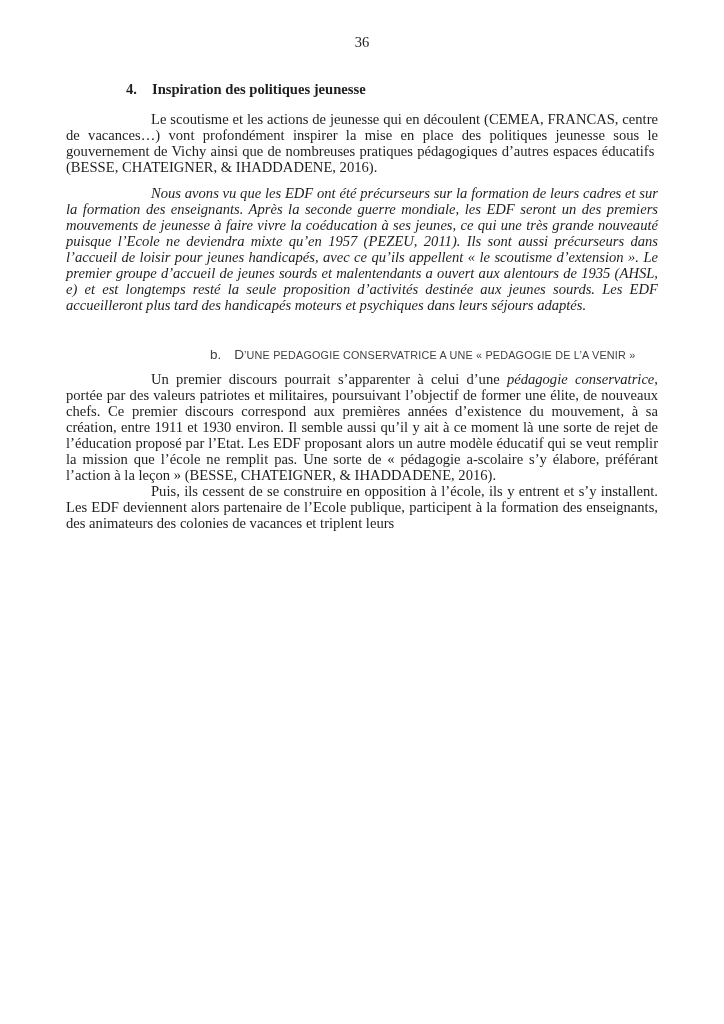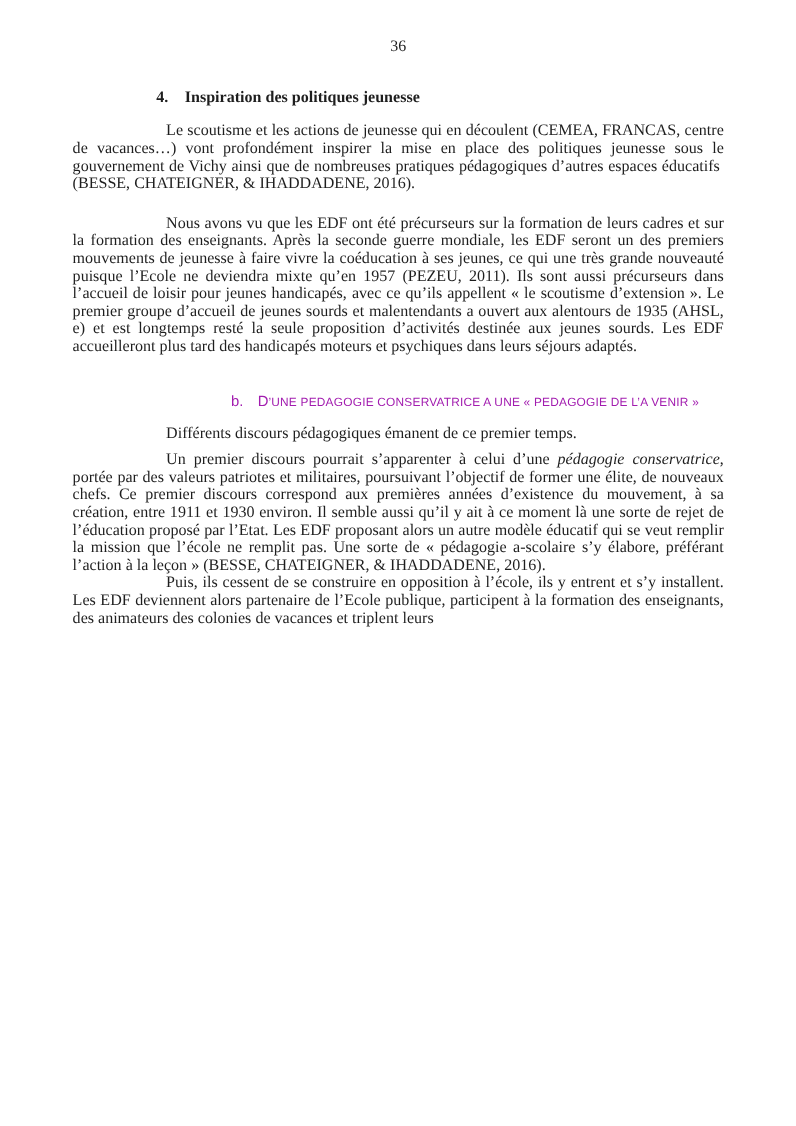--- a/index.html
+++ b/index.html
@@ -21,37 +21,37 @@
   .page-number {
     text-align: center;
     font-size: 14.5px;
     line-height: 17px;
     margin: 0 0 0 0;
   }
   .num-heading {
     font-weight: bold;
     font-size: 14.6px;
     line-height: 16px;
-    margin-left: 76px;
+    margin-left: 60px;
   }
   .num-heading .h-label { margin-left: 15px; }
   .body-para {
     font-size: 14.6px;
     line-height: 16px;
     text-align: justify;
     text-indent: 85px;
     margin: 0;
   }
   .heading-4 { margin-top: 30px; }
   .para-1 { margin-top: 14px; }
   .heading-5 { margin-top: 26px; }
-  .para-2 { margin-top: 20px; }
+  .para-2 { margin-top: 10px; font-style: italic; }
   .heading-b {
     font-family: "Liberation Sans", "DejaVu Sans", sans-serif;
-    color: #a21caf;
+    color: #404040;
     font-size: 13.5px;
     line-height: 16px;
     margin: 34px 0 0 144px;
     white-space: nowrap;
   }
   .heading-b .sub-num { margin-right: 13px; }
   .heading-b .sub-caps { font-size: 10.8px; letter-spacing: 0.2px; }
   .para-intro { margin-top: 12px; }
   .para-3 { margin-top: 8px; }
   .para-4 { }
@@ -70,19 +70,18 @@
 
   <p class="body-para para-1"><span>Le scoutisme et les actions de jeunesse qui en découlent (CEMEA, FRANCAS, centre de vacances…) vont profondément inspirer la mise en place des politiques jeunesse sous le gouvernement de Vichy ainsi que de nombreuses pratiques pédagogiques d’autres espaces éducatifs&nbsp; (BESSE, CHATEIGNER, &amp; IHADDADENE, 2016).</span></p>
 
 
   <p class="body-para para-2"><span>Nous avons vu que les EDF ont été précurseurs sur la formation de leurs cadres et sur la formation des enseignants. Après la seconde guerre mondiale, les EDF seront un des premiers mouvements de jeunesse à faire vivre la coéducation à ses jeunes, ce qui une très grande nouveauté puisque l’Ecole ne deviendra mixte qu’en 1957 (PEZEU, 2011). Ils sont aussi précurseurs dans l’accueil de loisir pour jeunes handicapés, avec ce qu’ils appellent « le scoutisme d’extension ». Le premier groupe d’accueil de jeunes sourds et malentendants a ouvert aux alentours de 1935 (AHSL, e) et est longtemps resté la seule proposition d’activités destinée aux jeunes sourds. Les EDF accueilleront plus tard des handicapés moteurs et psychiques dans leurs séjours adaptés.</span></p>
 
   <div class="heading-b">
     <span class="sub-num">b.</span><span class="sub-initial">D</span><span class="sub-caps">’UNE PEDAGOGIE CONSERVATRICE A UNE « PEDAGOGIE DE L’A VENIR »</span>
   </div>
 
-  <p class="body-para para-intro"><span>Différents discours pédagogiques émanent de ce premier temps.</span></p>
 
   <p class="body-para para-3"><span>Un premier discours pourrait s’apparenter à celui d’une </span><span class="it">pédagogie conservatrice</span><span>, portée par des valeurs patriotes et militaires, poursuivant l’objectif de former une élite, de nouveaux chefs. Ce premier discours correspond aux premières années d’existence du mouvement, à sa création, entre 1911 et 1930 environ. Il semble aussi qu’il y ait à ce moment là une sorte de rejet de l’éducation proposé par l’Etat. Les EDF proposant alors un autre modèle éducatif qui se veut remplir la mission que l’école ne remplit pas. Une sorte de « pédagogie a-scolaire s’y élabore, préférant l’action à la leçon » (BESSE, CHATEIGNER, &amp; IHADDADENE, 2016).</span></p>
 
   <p class="body-para para-4"><span>Puis, ils cessent de se construire en opposition à l’école, ils y entrent et s’y installent. Les EDF deviennent alors partenaire de l’Ecole publique, participent à la formation des enseignants, des animateurs des colonies de vacances et triplent leurs</span></p>
 
 </div>
 
 </body></html>

